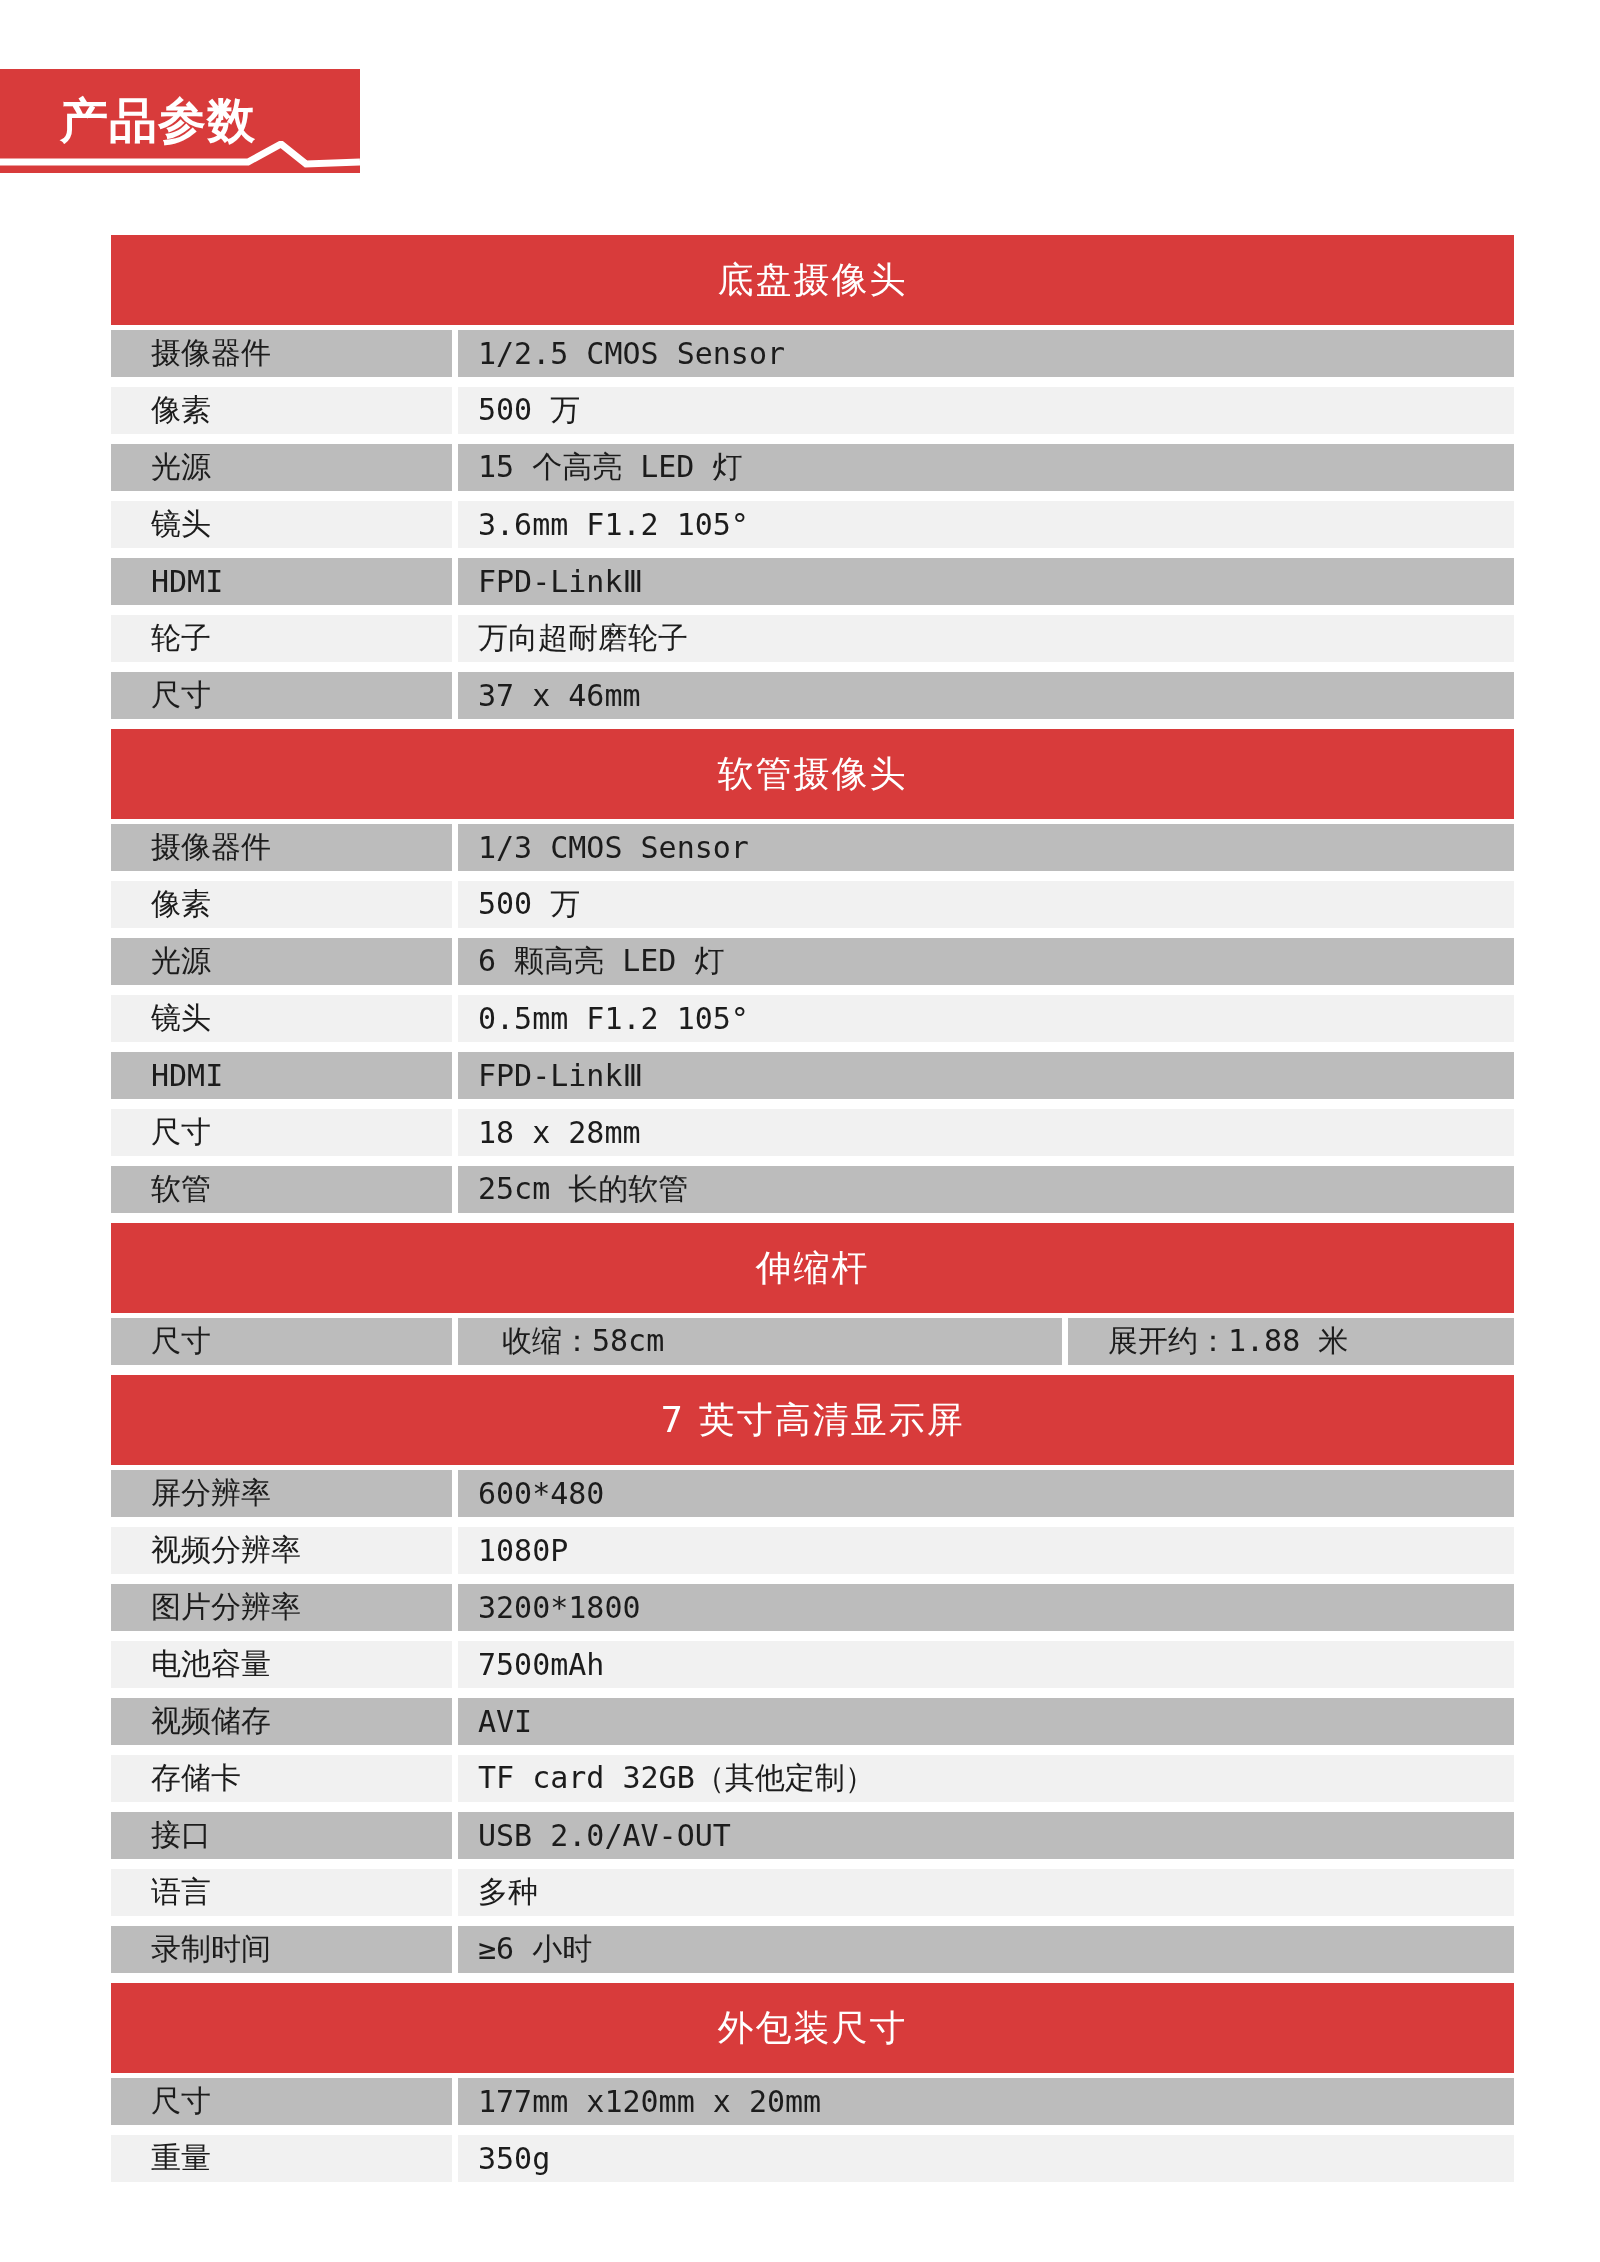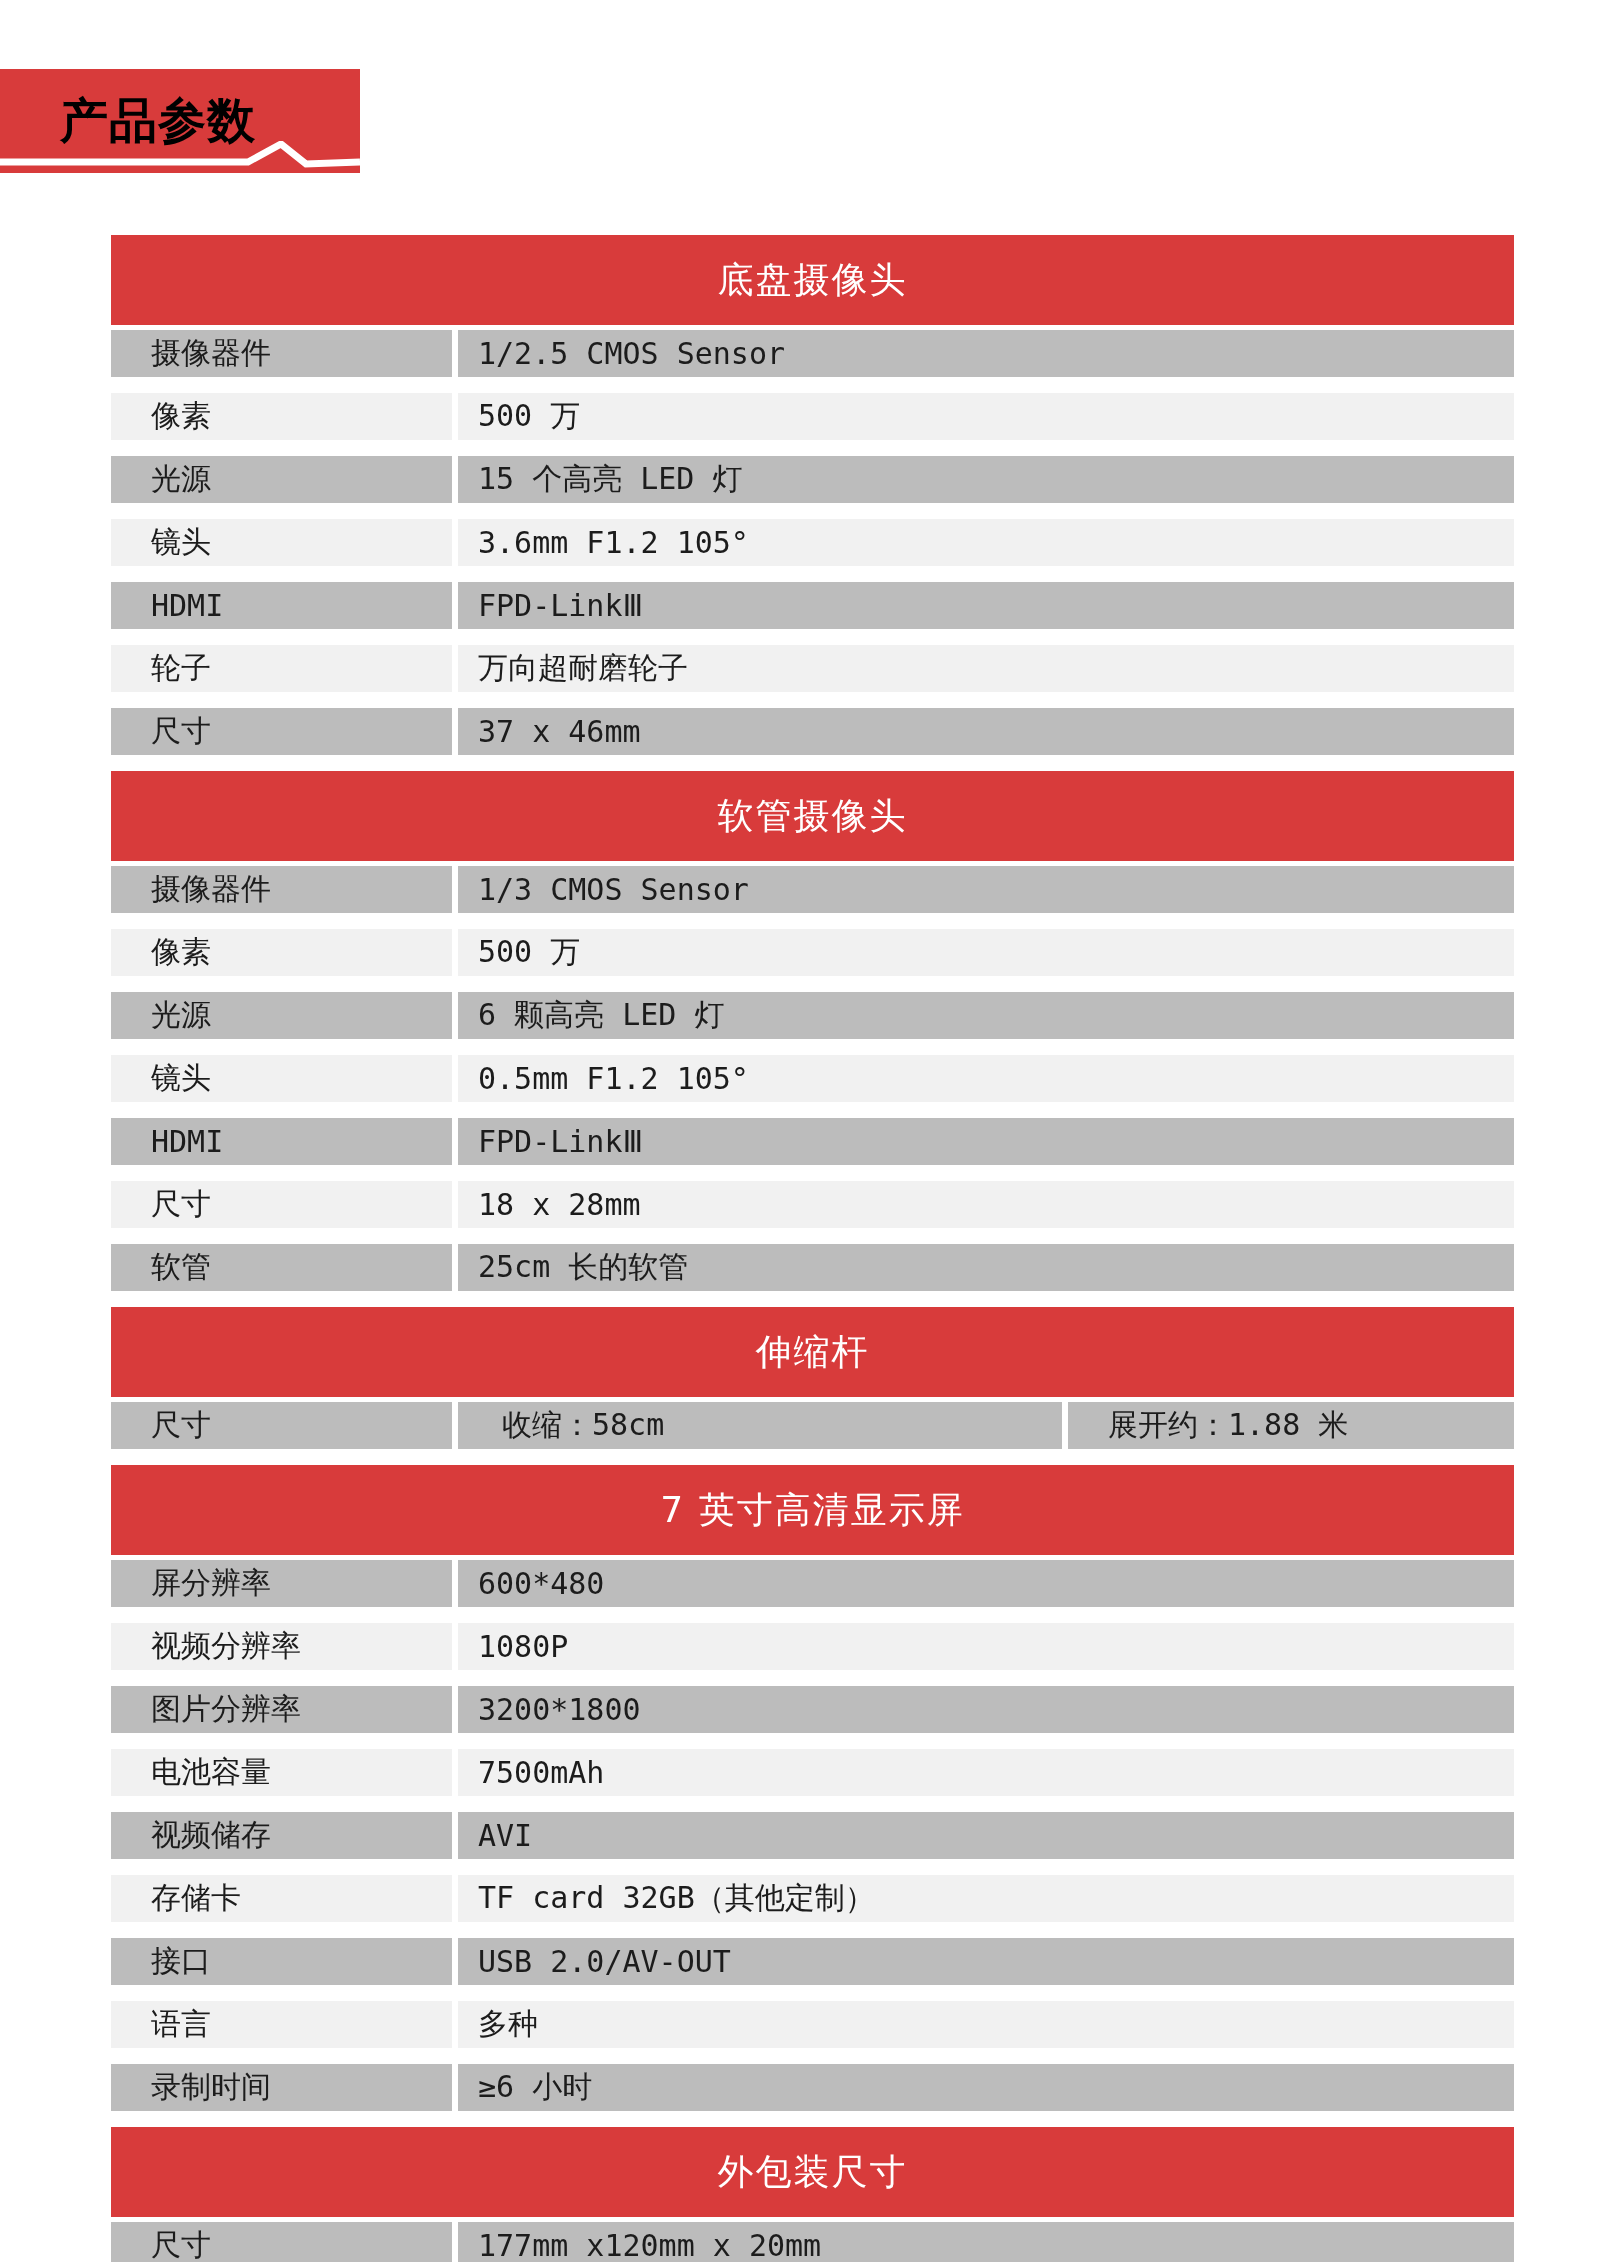--- a/index.html
+++ b/index.html
@@ -8,32 +8,32 @@
     font-family:"DejaVu Sans","Liberation Sans",sans-serif;color:#1c1c1c;
     overflow:hidden;
   }
   
   .badge{
     position:absolute;left:0;top:69px;width:360px;height:104px;
     background:#d83b3b;
   }
   .badge-text{
     position:absolute;left:60px;top:20px;
-    font-size:48px;font-weight:bold;color:#000000;letter-spacing:1px;
+    font-size:48px;font-weight:bold;color:#ffffff;letter-spacing:1px;
     white-space:nowrap;
   }
   .badge-zz{position:absolute;left:0;bottom:2px;display:block;}
   
   .tables{position:absolute;left:111px;top:235px;width:1403px;}
   .sec-title{
     height:90px;margin-bottom:5px;background:#d83b3b;
     color:#ffffff;font-size:36px;font-weight:normal;letter-spacing:2px;
     display:flex;align-items:center;justify-content:center;
   }
-  .row{display:flex;margin-bottom:16px;}
+  .row{display:flex;margin-bottom:10px;}
   .cell{
     height:47px;display:flex;align-items:center;box-sizing:border-box;
     font-size:30px;white-space:nowrap;
     font-family:"DejaVu Sans Mono","DejaVu Sans",monospace;
   }
   .label{width:341px;flex:none;padding-left:40px;margin-right:6px;}
   .value{flex:1;padding-left:20px;}
   .value-a{width:604px;flex:none;padding-left:44px;margin-right:6px;}
   .value-b{flex:1;padding-left:40px;}
   .gray  .cell{background:#bcbcbc;}

